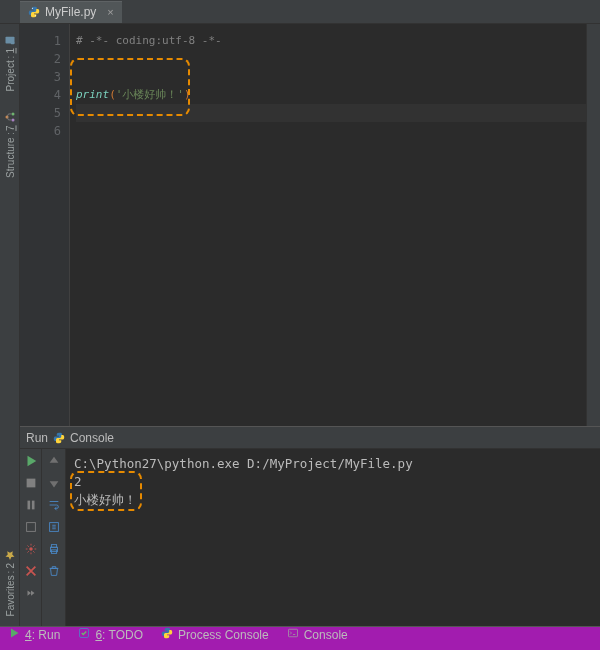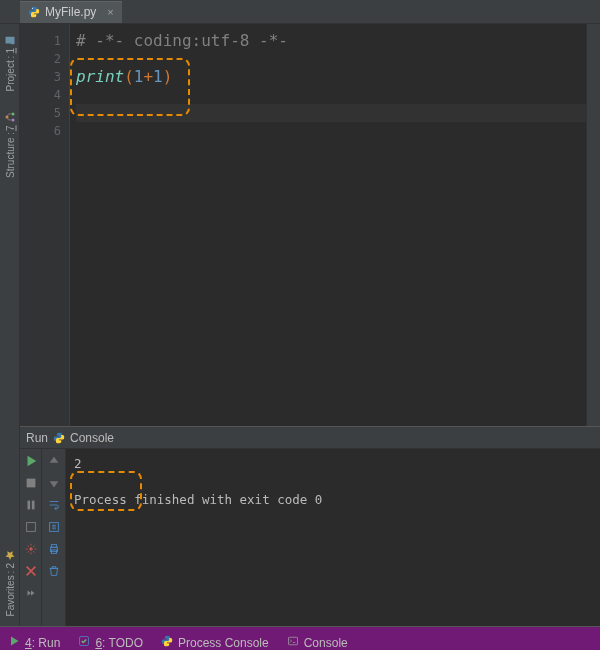--- a/index.html
+++ b/index.html
@@ -12,21 +12,21 @@
   .close-x { color: #a0a0a0; font-size: 11px; margin-left: 6px; }
   
   .main-row { flex: 1; display: flex; min-height: 0; }
   .left-rail { width: 20px; background: #3c3f41; border-right: 1px solid #323232; display: flex; flex-direction: column; align-items: center; font-size: 10px; color: #9aa0a0; }
   .rail-label { writing-mode: vertical-rl; transform: rotate(180deg); margin: 6px 0; display: flex; align-items: center; gap: 2px; padding: 4px 1px; }
   .rail-label .underlined { text-decoration: underline; }
   .rail-icon { width: 12px; height: 12px; }
   .editor-col { flex: 1; display: flex; flex-direction: column; min-height: 0; }
   .editor-wrap { flex: 1; display: flex; background: #2b2b2b; min-height: 0; }
   .gutter { width: 50px; background: #313335; color: #606366; text-align: right; padding: 8px 8px 0 0; font-family: Consolas, monospace; font-size: 12px; line-height: 18px; border-right: 1px solid #404040; }
-  .code-area { flex: 1; padding: 8px 0 0 6px; font-family: Consolas, "SimSun", monospace; font-size: 16px; line-height: 18px; position: relative; }
+  .code-area { flex: 1; padding: 8px 0 0 6px; font-family: Consolas, "SimSun", monospace; font-size: 11px; line-height: 18px; position: relative; }
   .code-line { height: 18px; white-space: pre; }
   .current-line { background: #323232; width: 100%; }
   .c-comment { color: #808080; }
   .c-kw { color: #7bd0bd; font-style: italic; }
   .c-paren { color: #cc7832; }
   .c-num { color: #6897bb; }
   .c-str { color: #6a8759; }
   .c-op { color: #cc7832; }
   .highlight-box { position: absolute; border: 2px dashed #e68a00; border-radius: 8px; pointer-events: none; }
   .box-editor { left: 0px; top: 34px; width: 120px; height: 58px; }
@@ -38,21 +38,21 @@
   .run-left-tools { width: 22px; background: #3c3f41; display: flex; flex-direction: column; align-items: center; padding-top: 4px; gap: 6px; border-right: 1px solid #323232; }
   .run-left-tools2 { width: 24px; background: #3c3f41; display: flex; flex-direction: column; align-items: center; padding-top: 4px; gap: 6px; border-right: 1px solid #323232; }
   .tool-btn { width: 16px; height: 16px; display:flex; align-items:center; justify-content:center; color:#9aa0a0; cursor:pointer; }
   .tool-btn svg { width:14px; height:14px; }
   .run-output { flex: 1; padding: 6px 8px; font-family: Consolas, "SimSun", monospace; font-size: 12.5px; line-height: 18px; color: #bbb; position: relative; }
   .run-line { height: 18px; white-space: pre; }
   .box-run { left: 4px; top: 22px; width: 72px; height: 40px; }
   .left-rail2 { width: 20px; background: #3c3f41; border-right: 1px solid #323232; display:flex; flex-direction:column; align-items:center; justify-content:flex-end; padding-bottom:6px; }
   .rail-label2 { writing-mode: vertical-rl; transform: rotate(180deg); font-size: 10px; color:#9aa0a0; display:flex; align-items:center; gap:2px; padding:4px 1px; }
   
-  .bottom-bar { height: 24px; background: #701a75; border-top: 1px solid #555; display: flex; align-items: flex-end; padding: 0 8px; gap: 18px; font-size: 12px; color: #bbb; }
+  .bottom-bar { height: 24px; background: #a21caf; border-top: 1px solid #555; display: flex; align-items: flex-start; padding: 0 8px; gap: 18px; font-size: 12px; color: #bbb; }
   .bb-item { display: flex; align-items: center; gap: 5px; cursor:pointer; }
   .bb-item .underlined { text-decoration: underline; }
   .play-green { color: #59a869; }
   .right-scroll { width: 14px; background: #3c3f41; border-left: 1px solid #323232; }
 </style>
 </head>
 <body>
 
 <div class="root">
 
@@ -97,22 +97,22 @@
           <div>1</div>
           <div>2</div>
           <div>3</div>
           <div>4</div>
           <div>5</div>
           <div>6</div>
         </div>
         <div class="code-area">
           <div class="code-line"><span class="c-comment"># -*- coding:utf-8 -*-</span></div>
           <div class="code-line"></div>
-          <div class="code-line"><span class="c-kw">print</span><span class="c-paren">(</span><span class="c-num">1</span><span class="c-op">+</span><span class="c-num">1</span><span class="c-paren">)</span></div>
           <div class="code-line"></div>
+          <div class="code-line"><span class="c-kw">print</span><span class="c-paren">(</span><span class="c-str">'小楼好帅！'</span><span class="c-paren">)</span></div>
           <div class="code-line current-line"></div>
           <div class="highlight-box box-editor"></div>
         </div>
         <div class="right-scroll"></div>
       </div>
 
       <div class="run-panel">
         <div class="run-header">
           <span>Run</span>
           <span class="py-icon">
@@ -192,23 +192,24 @@
                   <rect x="5" y="9" width="6" height="4" fill="none" stroke="#4a88c7"></rect>
                 </svg>
               </div>
             <div class="tool-btn">
                 <svg viewBox="0 0 16 16">
                   <path d="M4 5h8l-1 8H5z M3 5h10 M6 3h4v2H6z" fill="none" stroke="#4a88c7"></path>
                 </svg>
               </div>
           </div>
           <div class="run-output">
+            <div class="run-line">C:\Python27\python.exe D:/MyProject/MyFile.py</div>
             <div class="run-line">2</div>
+            <div class="run-line">小楼好帅！</div>
             <div class="run-line"></div>
-            <div class="run-line">Process finished with exit code 0</div>
             <div class="highlight-box box-run"></div>
           </div>
         </div>
       </div>
     </div>
   </div>
 
   <div style="position:absolute; left:0; top:420px; bottom:24px; width:20px;" class="left-rail2">
     <div class="rail-label2">
       <span>Favorites</span>:<span class="underlined">2</span>

